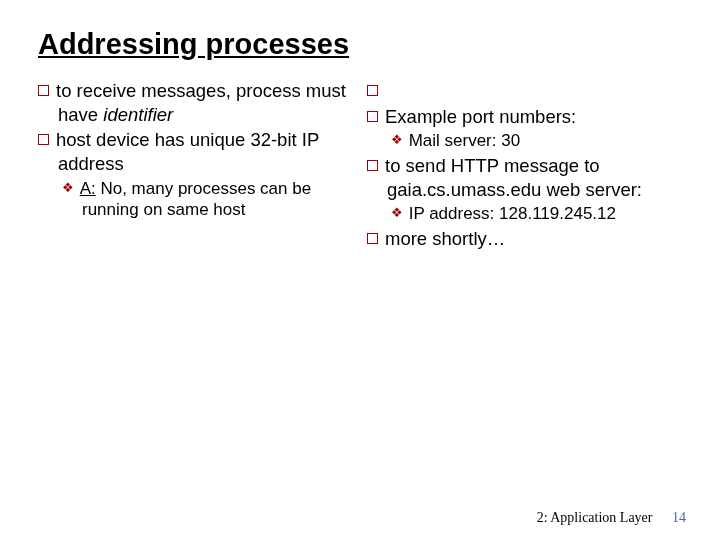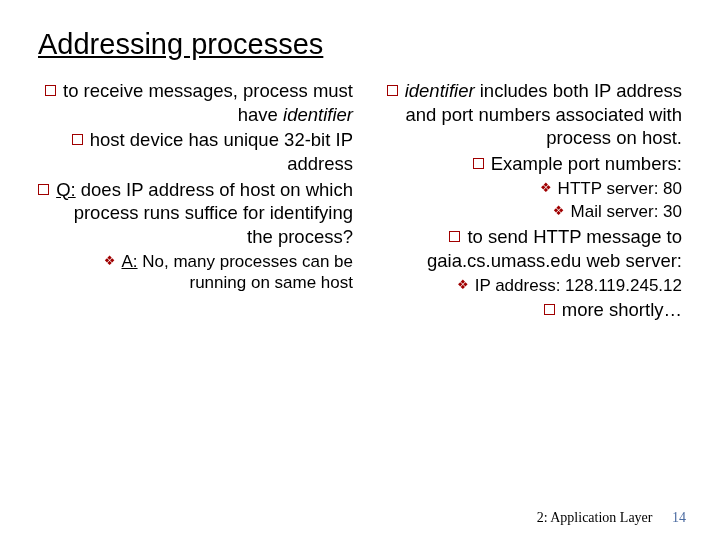--- a/index.html
+++ b/index.html
@@ -9,31 +9,30 @@
     background: #fff;
     font-family: "Comic Sans MS", cursive, sans-serif;
     padding: 28px 38px 18px 38px;
     position: relative;
     color: #000;
   }
   .title {
     font-size: 29px;
     text-decoration: underline;
     margin-bottom: 18px;
-    font-weight: normal;
+    font-weight: bold;
   }
   .columns {
     display: flex;
     gap: 14px;
   }
   .col {
     flex: 1;
     font-size: 18.5px;
     line-height: 1.28;
-    text-align: right;
   }
   .b1 { padding-left: 20px; text-indent: -20px; margin-bottom: 2px; }
   .b1 .sq { display:inline-block; width:11px; height:11px; border:1.5px solid #a00000; margin-right:7px; position:relative; top:-1px; text-indent:0;}
   .b2 { padding-left: 44px; text-indent: -20px; margin-bottom: 2px; font-size: 17px; }
   .b2 .dia { display:inline-block; margin-right:6px; color:#a00000; font-size:13px; position:relative; top:-2px; text-indent:0;}
   .ul { text-decoration: underline; }
   .em { font-style: italic; }
   .footer {
     position: absolute;
     bottom: 14px;
@@ -46,28 +45,26 @@
 </head>
 <body>
 
 <h1 class="title">Addressing processes</h1>
 
 <div class="columns">
 
   <div class="col">
     <div class="b1"><span class="sq"></span><span><span>to receive messages, process  must have </span><span class="em">identifier</span></span></div>
     <div class="b1"><span class="sq"></span><span>host device has unique 32-bit IP address</span></div>
-    <div class="b1"><span class="sq"></span><span><span class="ul">Q:</span><span> does  IP address of host on which process runs suffice for identifying the process?</span></span></div>
     <div class="b2"><span class="dia">❖</span><span><span class="ul">A:</span><span> No, many processes can be running on same host</span></span></div>
   </div>
 
   <div class="col">
-    <div class="b1"><span class="sq"></span><span><span class="em">identifier</span><span> includes both IP address and port numbers associated with process on host.</span></span></div>
+    <div class="b1"><span class="sq"></span></div>
     <div class="b1"><span class="sq"></span><span>Example port numbers:</span></div>
-    <div class="b2"><span class="dia">❖</span><span>HTTP server: 80</span></div>
     <div class="b2"><span class="dia">❖</span><span>Mail server: 30</span></div>
     <div class="b1"><span class="sq"></span><span>to send HTTP message to gaia.cs.umass.edu web server:</span></div>
     <div class="b2"><span class="dia">❖</span><span>IP address: 128.119.245.12</span></div>
     <div class="b1"><span class="sq"></span><span>more shortly…</span></div>
   </div>
 
 </div>
 
 <div class="footer">
   <span>2: Application Layer</span>

